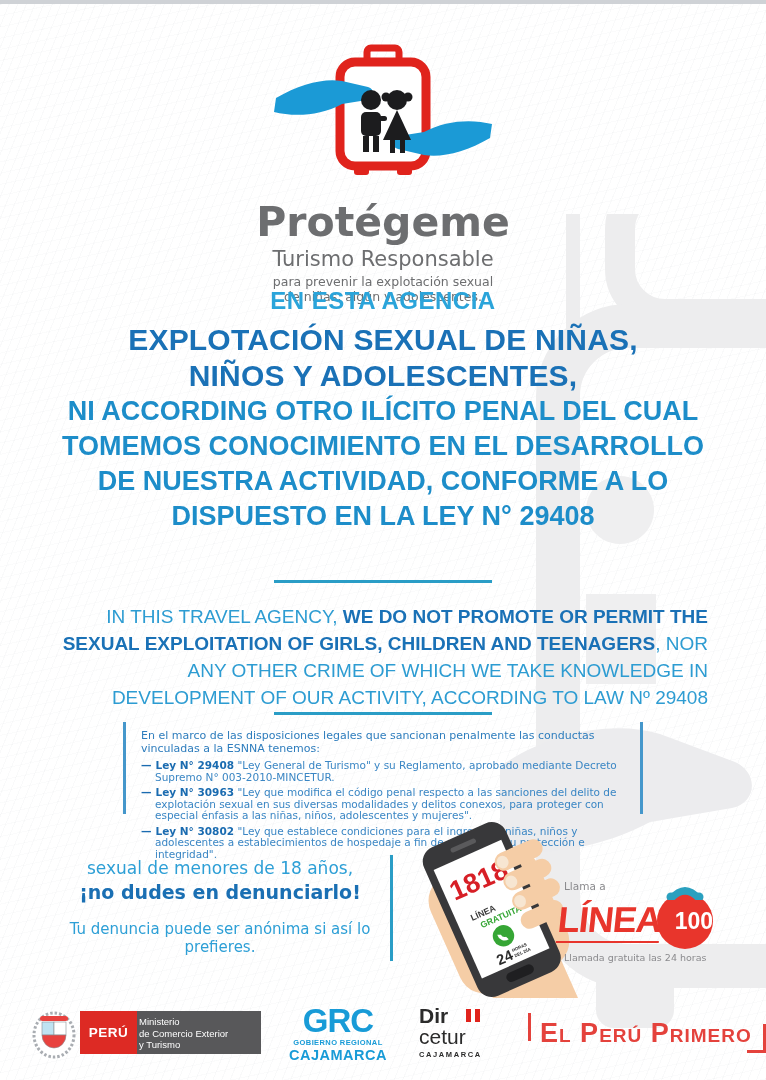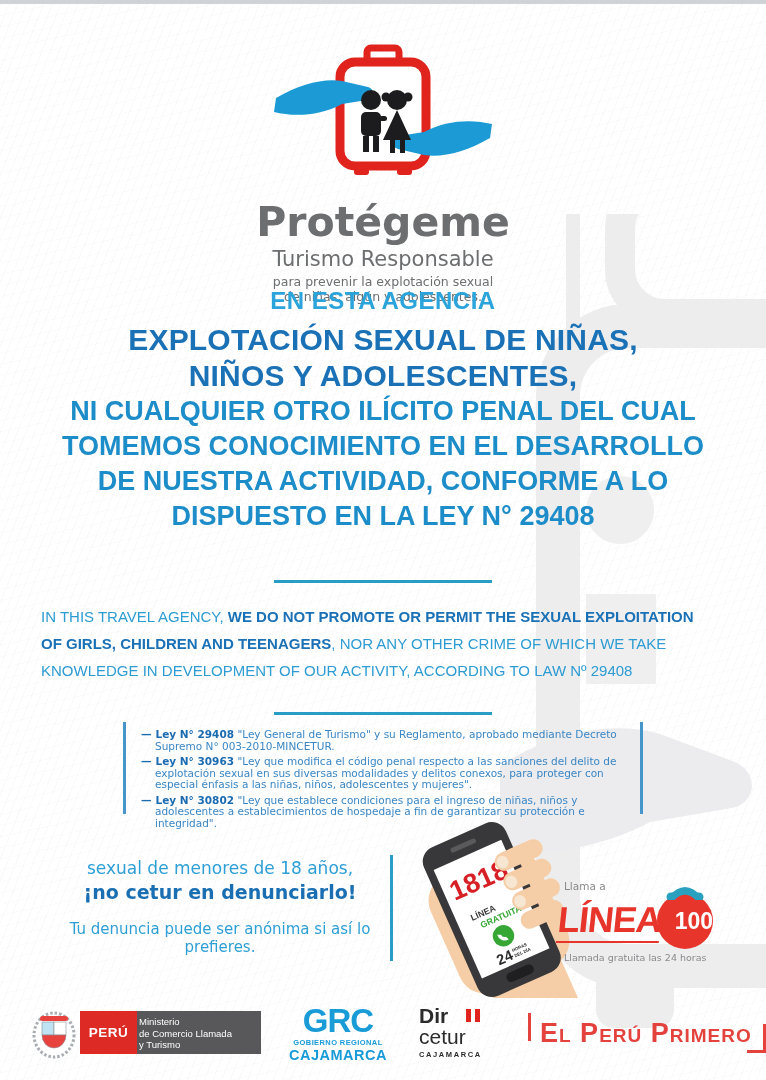--- a/index.html
+++ b/index.html
@@ -25,22 +25,22 @@
   .headline{ position:absolute; top:283px; left:43px; width:680px; text-align:center;
              font-family:"Liberation Sans","DejaVu Sans",sans-serif; }
   .hl-intro{ font-size:24px; font-weight:700; color:#2aa4da; letter-spacing:.5px; margin-bottom:7px;}
   .hl-bold div{ font-size:30px; font-weight:800; color:#1a71b6; line-height:36px; letter-spacing:.2px;}
   .hl-light div{ font-size:27px; font-weight:700; color:#1d8dc9; line-height:35px; }
 
   .divider{ position:absolute; left:274px; width:218px; height:3px; background:#2a9dc6; }
   .d1{ top:576px; } .d2{ top:708px; }
 
   
-  .english{ position:absolute; top:599px; left:41px; width:660px; text-align:left;
-            font-size:15px; line-height:27px; color:#2d9cd2; font-weight:500;
+  .english{ position:absolute; top:599px; left:48px; width:660px; text-align:right;
+            font-size:19px; line-height:27px; color:#2d9cd2; font-weight:500;
             font-family:"Liberation Sans","DejaVu Sans",sans-serif;}
   .english b{ color:#1a71b6; font-weight:800; }
 
   
   .legal{ position:absolute; top:718px; left:123px; width:520px; height:92px;
           border-left:3px solid #4597cb; border-right:3px solid #4597cb;
           padding:7px 15px 0 15px; }
   .legal-intro{ font-size:11px; color:#2e7dbd; margin-bottom:5px; }
   .law-item{ font-size:10.5px; line-height:11.5px; color:#3a86c4; margin-bottom:4px; padding-left:14px; text-indent:-14px;}
   .law-item .dash, .law-item .law{ font-weight:700; color:#1a6bb0; }
@@ -141,42 +141,43 @@
     </div>
   </div>
 
   <div class="headline">
     <div class="hl-intro">EN ESTA AGENCIA</div>
     <div class="hl-bold">
       <div>EXPLOTACIÓN SEXUAL DE NIÑAS,</div>
       <div>NIÑOS Y ADOLESCENTES,</div>
     </div>
     <div class="hl-light">
-      <div>NI CUALQUIER OTRO ILÍCITO PENAL DEL CUAL</div>
+      <div>NI ACCORDING OTRO ILÍCITO PENAL DEL CUAL</div>
       <div>TOMEMOS CONOCIMIENTO EN EL DESARROLLO</div>
       <div>DE NUESTRA ACTIVIDAD, CONFORME A LO</div>
       <div>DISPUESTO EN LA LEY N° 29408</div>
     </div>
   </div>
 
   <div class="divider d1"></div>
 
   <div class="english"><span>IN THIS TRAVEL AGENCY, </span><b>WE DO NOT PROMOTE OR PERMIT THE SEXUAL EXPLOITATION OF GIRLS, CHILDREN AND TEENAGERS</b><span>, NOR ANY OTHER CRIME OF WHICH WE TAKE KNOWLEDGE IN DEVELOPMENT OF OUR ACTIVITY, ACCORDING TO LAW Nº 29408</span></div>
 
   <div class="divider d2"></div>
 
   <div class="legal">
+    <div class="legal-intro">En el marco de las disposiciones legales que sancionan penalmente las conductas vinculadas a la ESNNA tenemos:</div>
     <div class="law-item"><span class="dash">—</span><span class="law">Ley N° 29408</span> <span>"Ley General de Turismo" y su Reglamento, aprobado mediante Decreto Supremo N° 003-2010-MINCETUR.</span></div>
     <div class="law-item"><span class="dash">—</span><span class="law">Ley N° 30963</span> <span>"Ley que modifica el código penal respecto a las sanciones del delito de explotación sexual en sus diversas modalidades y delitos conexos, para proteger con especial énfasis a las niñas, niños, adolescentes y mujeres".</span></div>
     <div class="law-item"><span class="dash">—</span><span class="law">Ley N° 30802</span> <span>"Ley que establece condiciones para el ingreso de niñas, niños y adolescentes a establecimientos de hospedaje a fin de garantizar su protección e integridad".</span></div>
   </div>
 
   <div class="report-text">
     <div class="rt-line">sexual de menores de 18 años,</div>
-    <div class="rt-cta">¡no cetur en denunciarlo!</div>
+    <div class="rt-cta">¡no dudes en denunciarlo!</div>
     <div class="rt-anon">Tu denuncia puede ser anónima si así lo prefieres.</div>
   </div>
 
   <div class="vdiv"></div>
 
   <div class="phone-wrap">
     <svg width="185" height="178" viewBox="0 0 190 180">
       <g transform="rotate(-24 95 95)">
         <rect x="40" y="40" width="120" height="130" rx="28" fill="#f5cda6"></rect>
         <rect x="62" y="150" width="80" height="70" fill="#f5cda6"></rect>
@@ -227,21 +228,21 @@
     <svg class="coat" width="46" height="52" viewBox="0 0 46 52">
       <ellipse cx="23" cy="27" rx="20" ry="22" fill="#ffffff" stroke="#a9adb2" stroke-width="3" stroke-dasharray="2.5,2"></ellipse>
       <rect x="9" y="8" width="28" height="5" rx="2.5" fill="#e8423f"></rect>
       <rect x="11" y="14" width="12" height="13" fill="#bfe3f2" stroke="#8a8f94" stroke-width=".6"></rect>
       <rect x="23" y="14" width="12" height="13" fill="#ffffff" stroke="#8a8f94" stroke-width=".6"></rect>
       <path d="M11,27 h24 a12,13 0 0 1 -24,0 z" fill="#e8423f" stroke="#8a8f94" stroke-width=".6"></path>
     </svg>
     <div class="peru-box">PERÚ</div>
     <div class="min-box">
       <div>Ministerio</div>
-      <div>de Comercio Llamada</div>
+      <div>de Comercio Exterior</div>
       <div>y Turismo</div>
     </div>
     <div class="grc">
       <div class="grc-acronym">GRC</div>
       <div class="grc-l1">GOBIERNO REGIONAL</div>
       <div class="grc-l2">CAJAMARCA</div>
     </div>
     <div class="dircetur">
       <div class="dir-row">
         <span>Dir</span>

